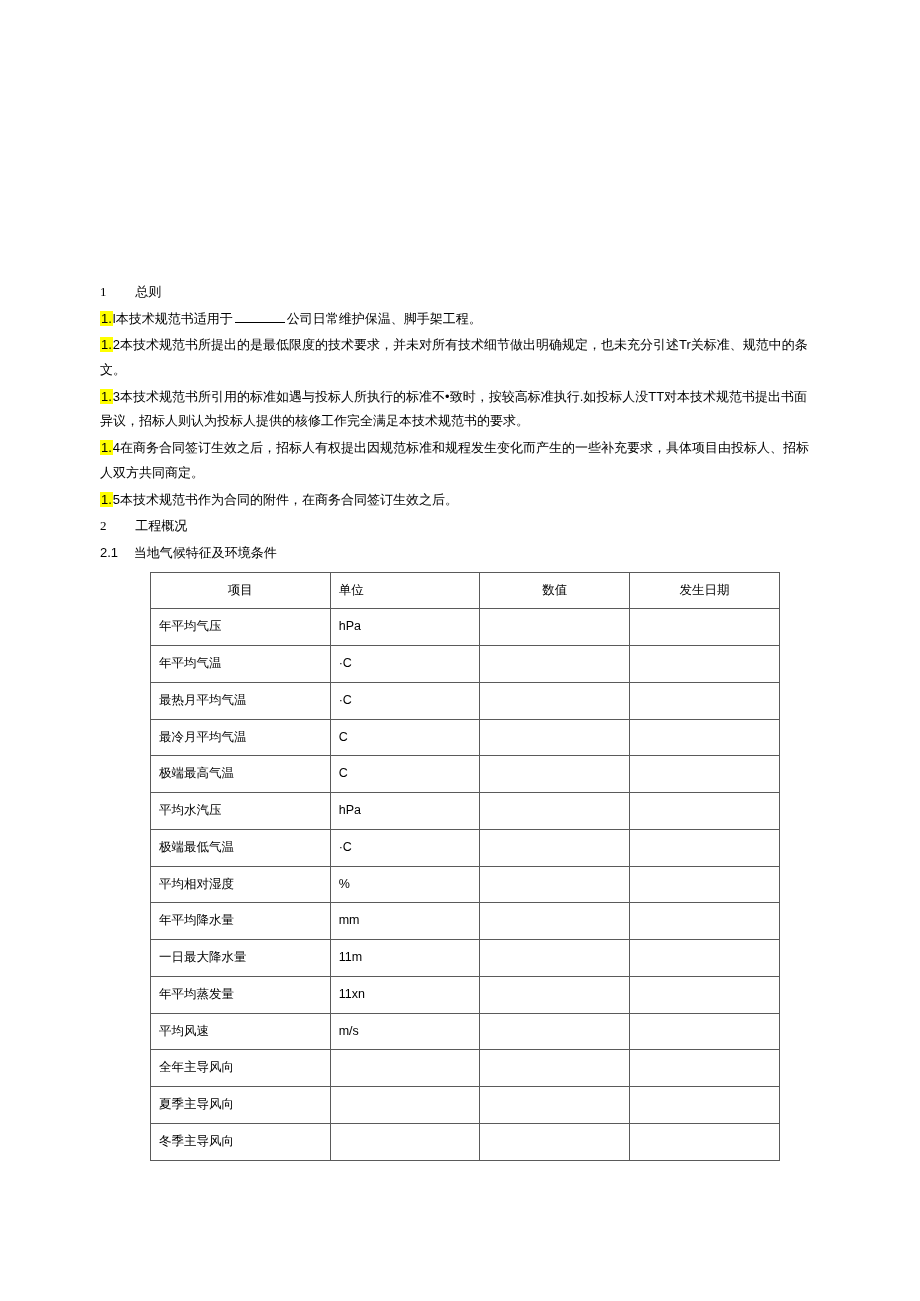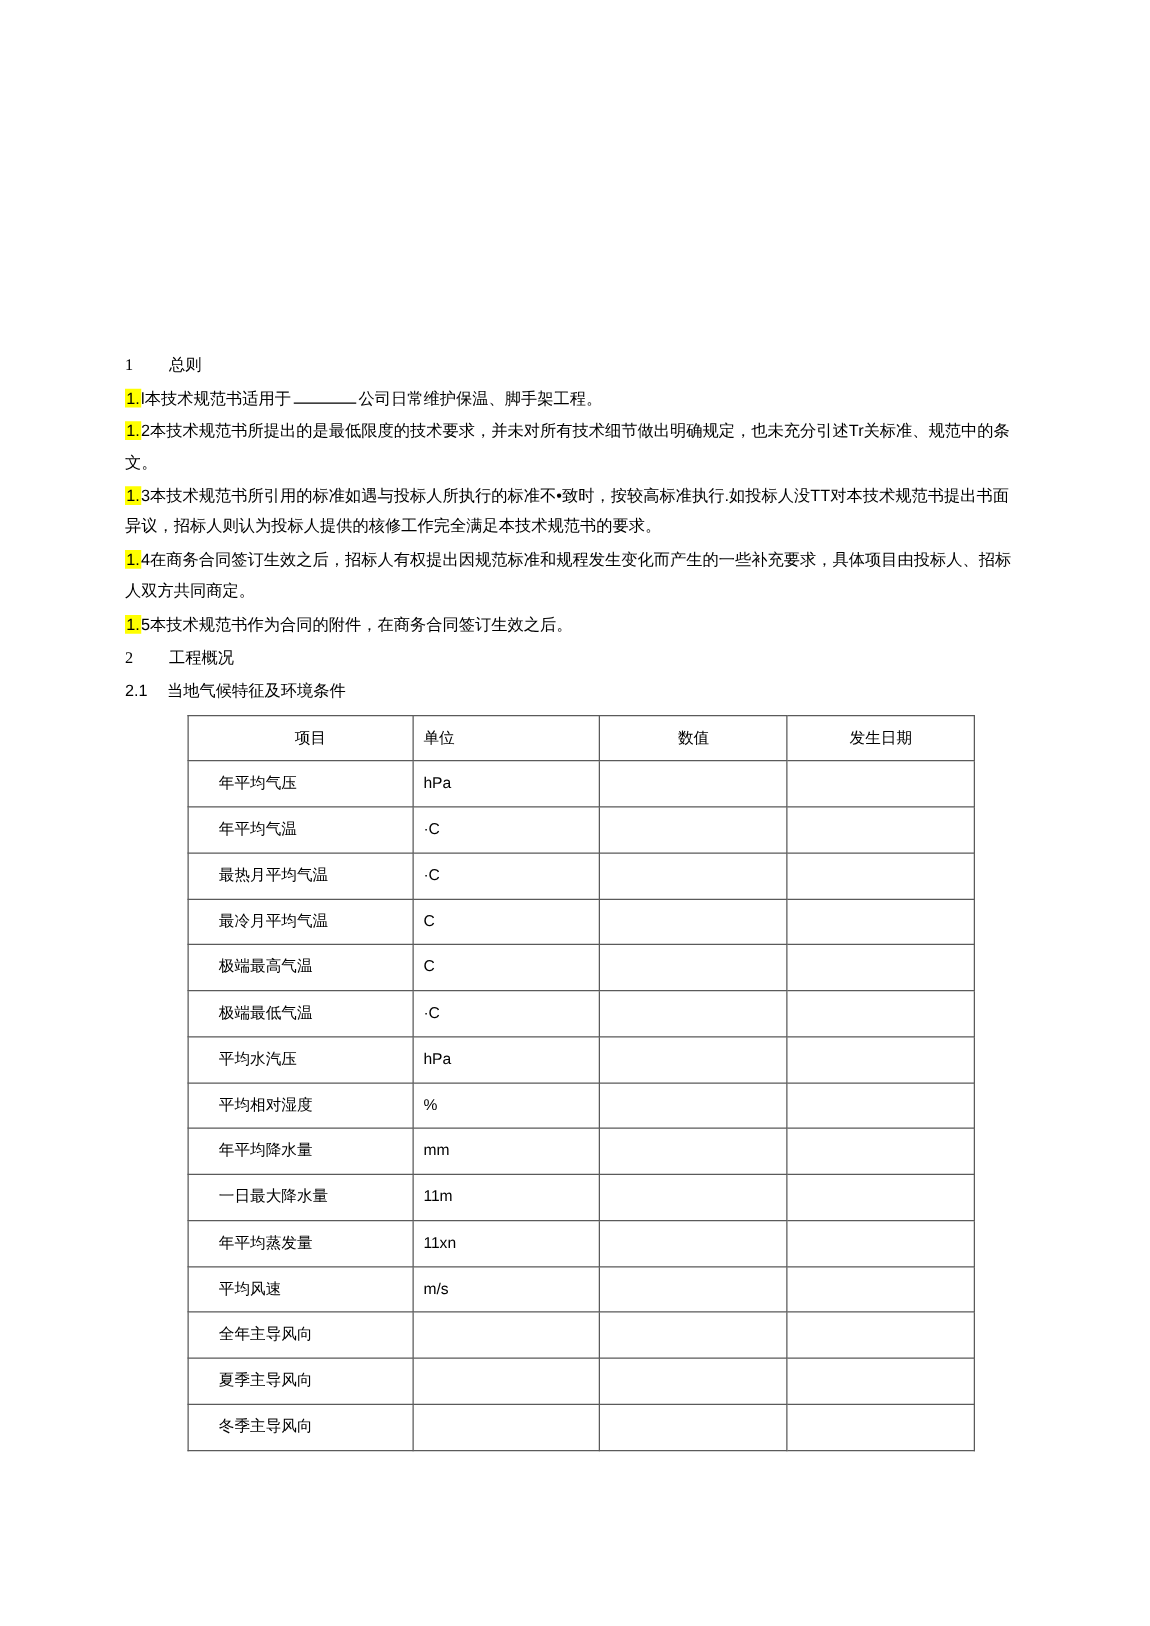--- a/index.html
+++ b/index.html
@@ -49,21 +49,21 @@
     th, td {
       border: 1px solid #5a5a5a;
       padding: 6px 8px;
       font-size: 12.5px;
       font-weight: normal;
       height: 33px;
     }
     th {
       text-align: center;
     }
-    .col-item { width: 180px; text-align: left; padding-left: 24px; }
+    .col-item { width: 180px; text-align: left; padding-left: 8px; }
     .col-unit { width: 150px; text-align: left; border-radius: 18px; }
     .col-value { width: 150px; }
     .col-date { width: 150px; }
     thead .col-item { text-align: center; }
   </style>
 </head>
 <body>
 
 <div class="section-heading">
   <span class="section-num">1</span>
@@ -134,32 +134,32 @@
         <td class="col-value"></td>
         <td class="col-date"></td>
       </tr>
       <tr>
         <td class="col-item">极端最高气温</td>
         <td class="col-unit">C</td>
         <td class="col-value"></td>
         <td class="col-date"></td>
       </tr>
       <tr>
+        <td class="col-item">平均水汽压</td>
+        <td class="col-unit">hPa</td>
+        <td class="col-value"></td>
+        <td class="col-date"></td>
+      </tr>
+      <tr>
         <td class="col-item">极端最低气温</td>
         <td class="col-unit">·C</td>
         <td class="col-value"></td>
         <td class="col-date"></td>
       </tr>
       <tr>
-        <td class="col-item">平均水汽压</td>
-        <td class="col-unit">hPa</td>
-        <td class="col-value"></td>
-        <td class="col-date"></td>
-      </tr>
-      <tr>
         <td class="col-item">平均相对湿度</td>
         <td class="col-unit">%</td>
         <td class="col-value"></td>
         <td class="col-date"></td>
       </tr>
       <tr>
         <td class="col-item">年平均降水量</td>
         <td class="col-unit">mm</td>
         <td class="col-value"></td>
         <td class="col-date"></td>

